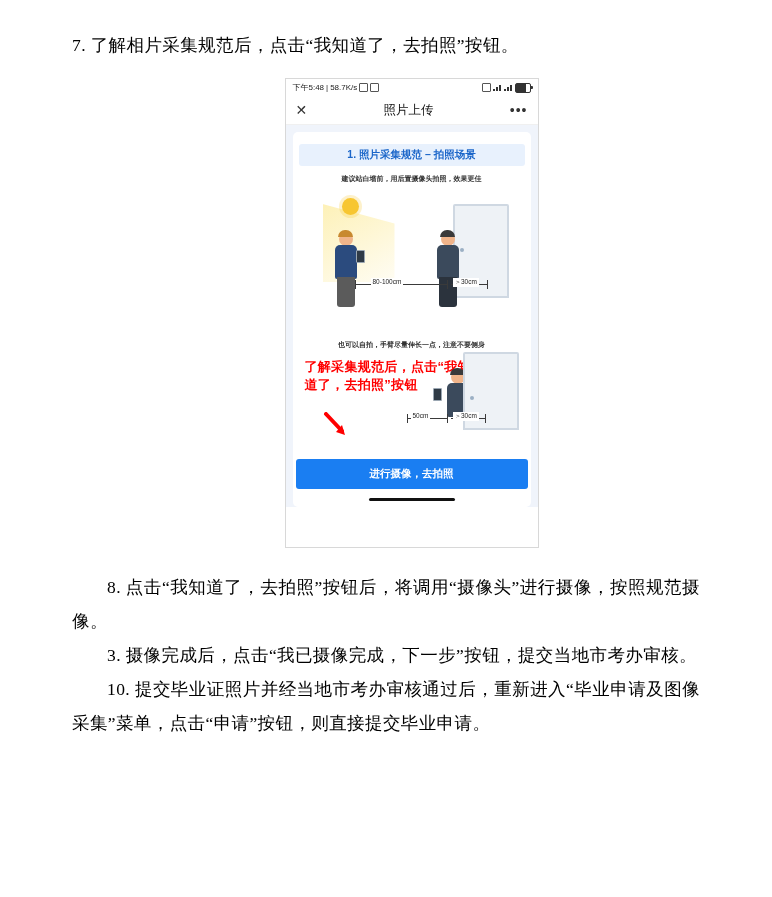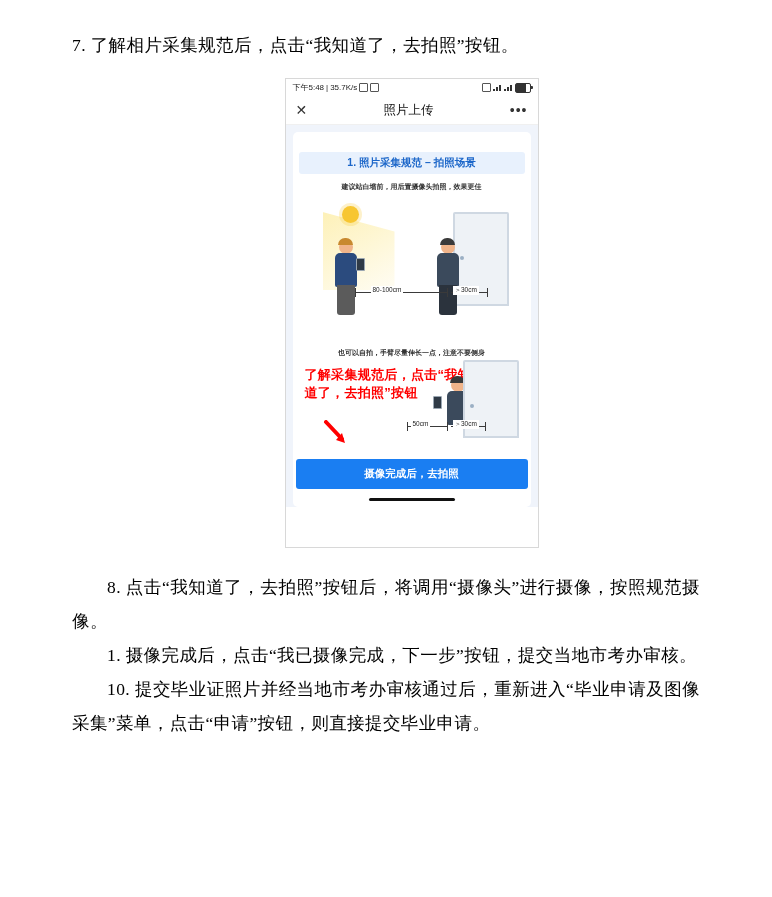--- a/index.html
+++ b/index.html
@@ -120,21 +120,21 @@
     padding: 7px 7px 0 7px;
     height: 382px;
     box-sizing: border-box;
     position: relative;
   }
   .card {
     background: #ffffff;
     border-radius: 5px;
     height: 100%;
     box-sizing: border-box;
-    padding: 20px 6px 0 6px;
+    padding: 12px 6px 0 6px;
     position: relative;
     overflow: hidden;
   }
   .card-title {
     text-align: center;
     font-size: 10.5px;
     font-weight: bold;
     color: #1b66c9;
     background: #e8f1fd;
     border-radius: 3px;
@@ -260,21 +260,21 @@
 
   <p class="para p7">7. 了解相片采集规范后，点击“我知道了，去拍照”按钮。</p>
 
   <div class="figure">
     <div class="phone">
 
       <div class="statusbar">
         <div class="sb-left">
           <span>下午5:48</span>
           <span>|</span>
-          <span>35.7K/s</span>
+          <span>58.7K/s</span>
           <span class="tiny-ico"></span>
           <span class="tiny-ico"></span>
         </div>
         <div class="sb-right">
           <span class="tiny-ico"></span>
           <span class="sig"></span>
           <span class="sig"></span>
           <span class="batt"></span>
         </div>
       </div>
@@ -347,28 +347,28 @@
             <div class="dimlabel" style="left:112px; top:60px;">50cm</div>
 
             <div class="dimline" style="left:152px; top:66px; width:34px;"></div>
             <div class="vbar" style="left:186px; top:62px; height:9px;"></div>
             <div class="dimlabel" style="left:154px; top:60px;">＞30cm</div>
           </div>
 
         </div>
 
         <div class="btnwrap">
-          <div class="bluebtn">摄像完成后，去拍照</div>
+          <div class="bluebtn">进行摄像，去拍照</div>
         </div>
 
         <div class="homebar"></div>
       </div>
 
     </div>
   </div>
 
   <div class="bottom-block">
     <p class="para indent">8. 点击“我知道了，去拍照”按钮后，将调用“摄像头”进行摄像，按照规范摄像。</p>
-    <p class="para indent">1. 摄像完成后，点击“我已摄像完成，下一步”按钮，提交当地市考办审核。</p>
+    <p class="para indent">3. 摄像完成后，点击“我已摄像完成，下一步”按钮，提交当地市考办审核。</p>
     <p class="para indent">10. 提交毕业证照片并经当地市考办审核通过后，重新进入“毕业申请及图像采集”菜单，点击“申请”按钮，则直接提交毕业申请。</p>
   </div>
 
 </div>
 
 </body></html>

